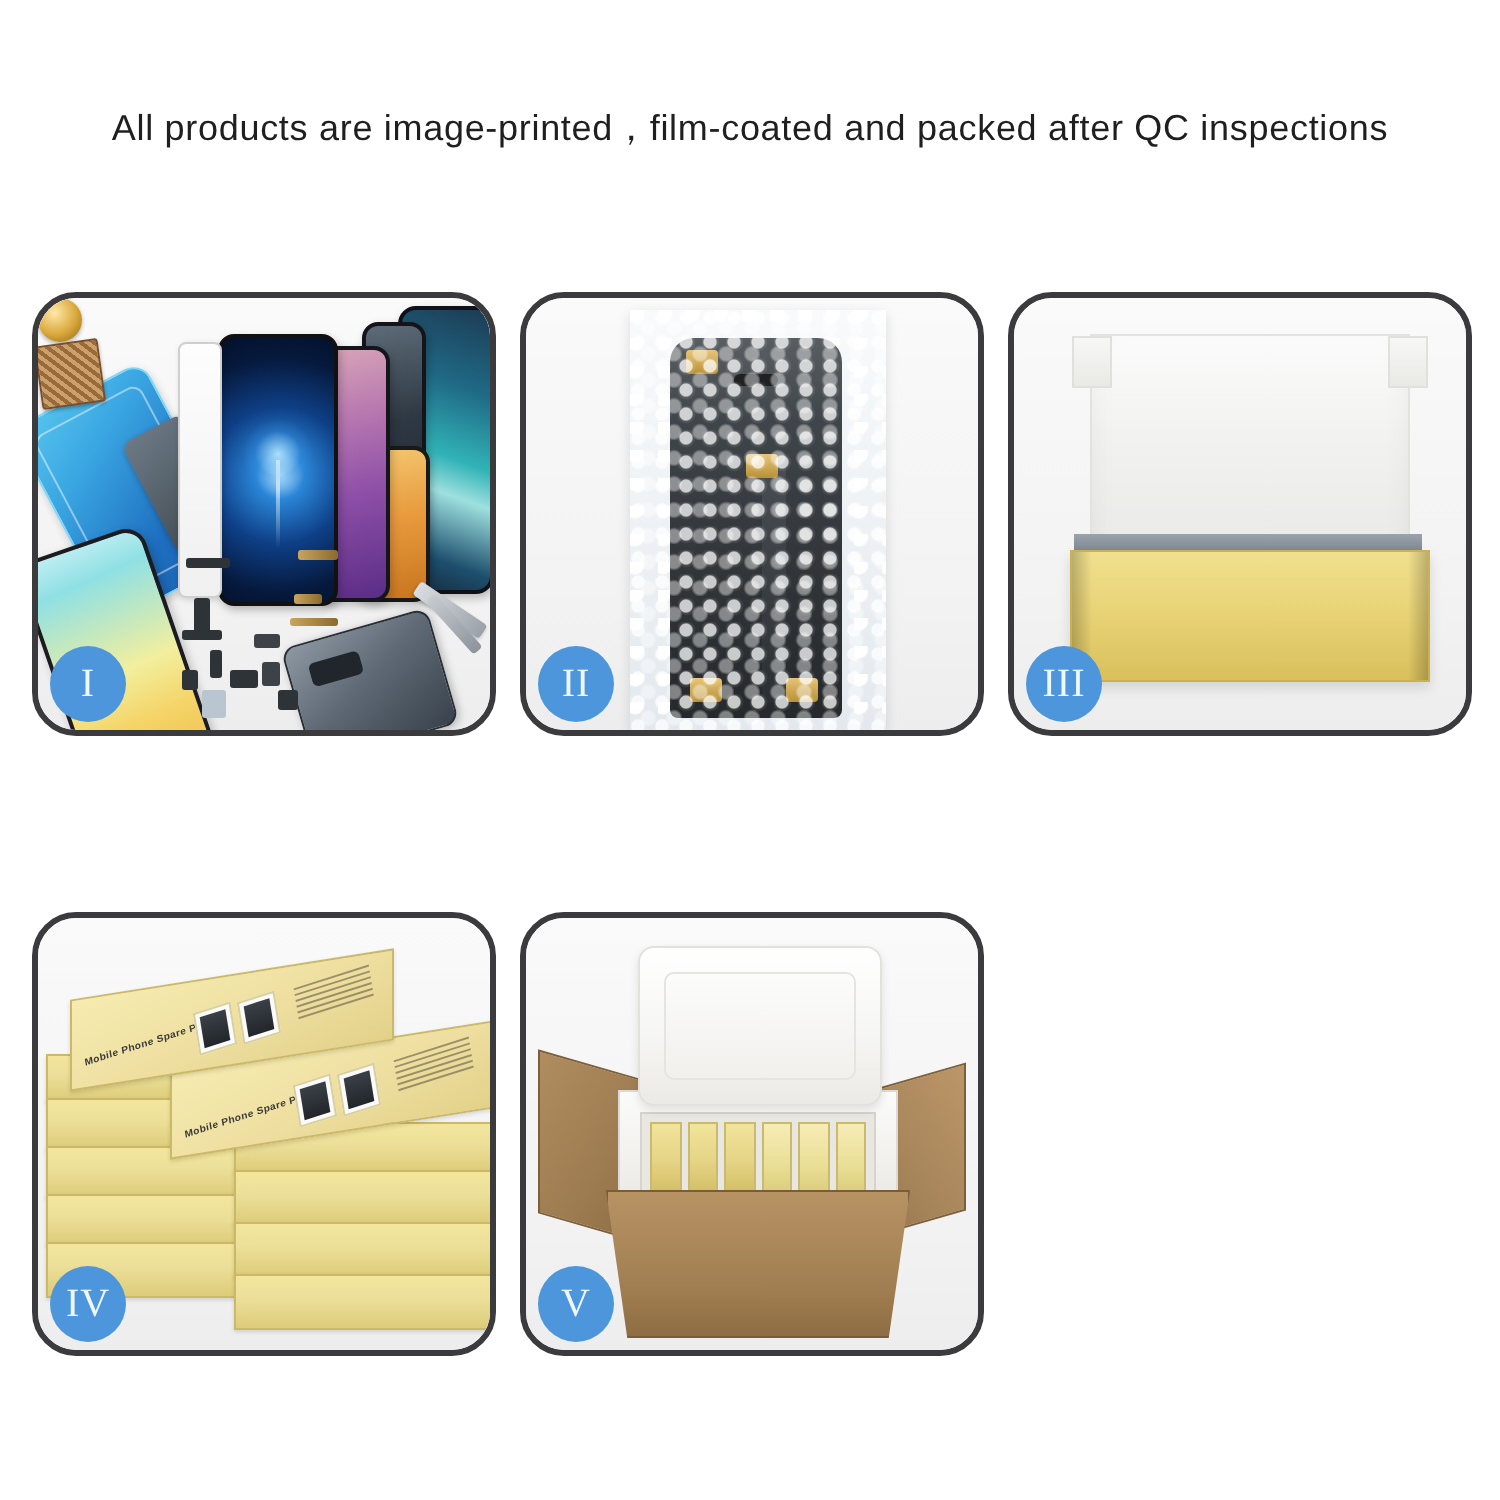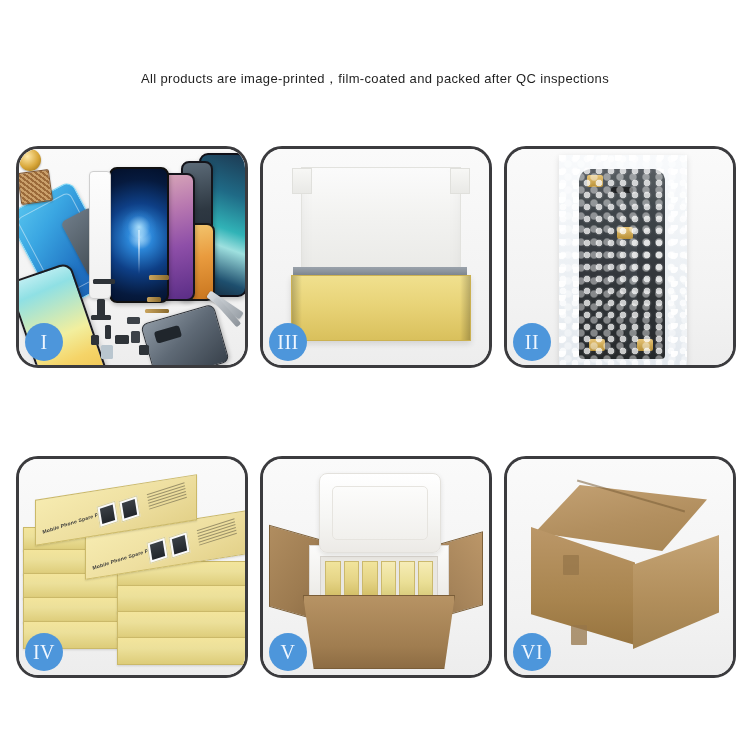--- a/index.html
+++ b/index.html
@@ -25,23 +25,23 @@
   .title {
     font-family: "Liberation Sans", sans-serif;
     font-size: 33px;
     font-weight: 500;
     letter-spacing: 2.1px;
     color: #1a1a1a;
     line-height: 1.0;
     white-space: nowrap;
   }
   .subtitle {
-    margin-top: 30px;
+    margin-top: 12px;
     font-family: "Liberation Sans", sans-serif;
-    font-size: 13px;
+    font-size: 18px;
     font-weight: 400;
     letter-spacing: 0.35px;
     color: #1f1f1f;
     white-space: nowrap;
   }
 
   
   .grid {
     position: absolute;
     left: 16px;
@@ -442,50 +442,50 @@
       <div class="part" style="left:120px;top:196px;width:10px;height:10px;"></div>
       <div class="part flex" style="left:126px;top:160px;width:24px;height:4px;"></div>
       <div class="p1-tweezers"></div>
       <div class="p1-tweezers2"></div>
     </div>
     <div class="badge">I</div>
   </div>
 
   <div class="panel">
     <div class="panel-stage">
-      <div class="p3-lid">
-        <div class="p3-lidtab-l"></div>
-        <div class="p3-lidtab-r"></div>
-      </div>
-      <div class="p3-inner"></div>
-      <div class="p3-foam"></div>
-      <div class="p3-boxfront">
-        <div class="edge-l"></div>
-        <div class="edge-r"></div>
-      </div>
-    </div>
-    <div class="badge">III</div>
-  </div>
-
-  <div class="panel">
-    <div class="panel-stage">
       <div class="p2-bag">
         <div class="p2-screen">
           <div class="p2-notch"></div>
           <div class="p2-cable"></div>
           <div class="p2-conn" style="left:8px;top:6px;"></div>
           <div class="p2-conn" style="left:38px;top:58px;"></div>
           <div class="p2-conn" style="left:10px;top:170px;"></div>
           <div class="p2-conn" style="left:58px;top:170px;"></div>
         </div>
         <div class="p2-bubbles"></div>
         <div class="p2-bubbles2"></div>
       </div>
     </div>
     <div class="badge">II</div>
+  </div>
+
+  <div class="panel">
+    <div class="panel-stage">
+      <div class="p3-lid">
+        <div class="p3-lidtab-l"></div>
+        <div class="p3-lidtab-r"></div>
+      </div>
+      <div class="p3-inner"></div>
+      <div class="p3-foam"></div>
+      <div class="p3-boxfront">
+        <div class="edge-l"></div>
+        <div class="edge-r"></div>
+      </div>
+    </div>
+    <div class="badge">III</div>
   </div>
 
   <div class="panel">
     <div class="panel-stage p4">
       <div class="p4-stack">
 
         <div class="bx" style="left:0px;top:44px;width:96px;height:22px;"></div>
         <div class="bx" style="left:0px;top:66px;width:96px;height:24px;"></div>
         <div class="bx" style="left:0px;top:90px;width:96px;height:24px;"></div>
         <div class="bx" style="left:0px;top:114px;width:96px;height:24px;"></div>
@@ -551,25 +551,14 @@
             <div class="bar flat"></div>
           </div>
         </div>
       </div>
       <div class="p5-lid"></div>
       <div class="p5-cartonBody"></div>
     </div>
     <div class="badge">V</div>
   </div>
 
-  <div class="panel">
-    <div class="panel-stage">
-      <div class="p6-top"></div>
-      <div class="p6-seam"></div>
-      <div class="p6-left"></div>
-      <div class="p6-right"></div>
-      <div class="p6-tape" style="left:56px;top:96px;"></div>
-      <div class="p6-tape" style="left:64px;top:166px;"></div>
-    </div>
-    <div class="badge">VI</div>
-  </div>
 
 </div>
 
 </body></html>

